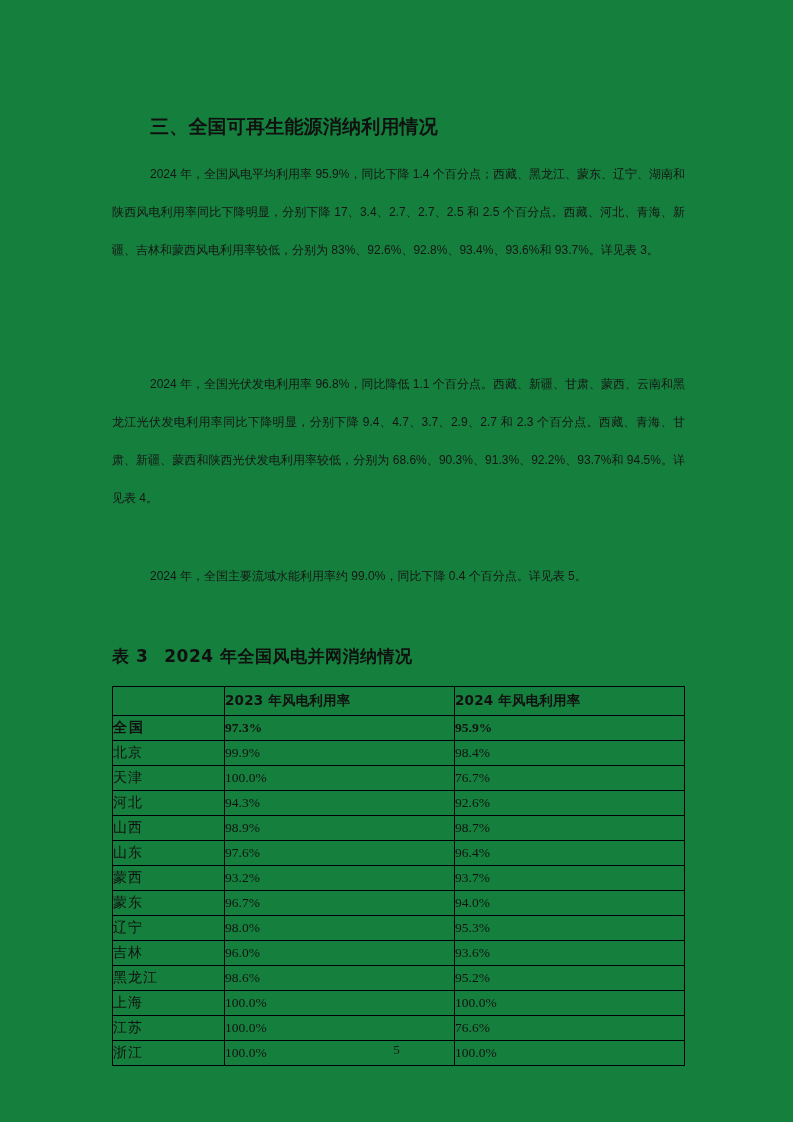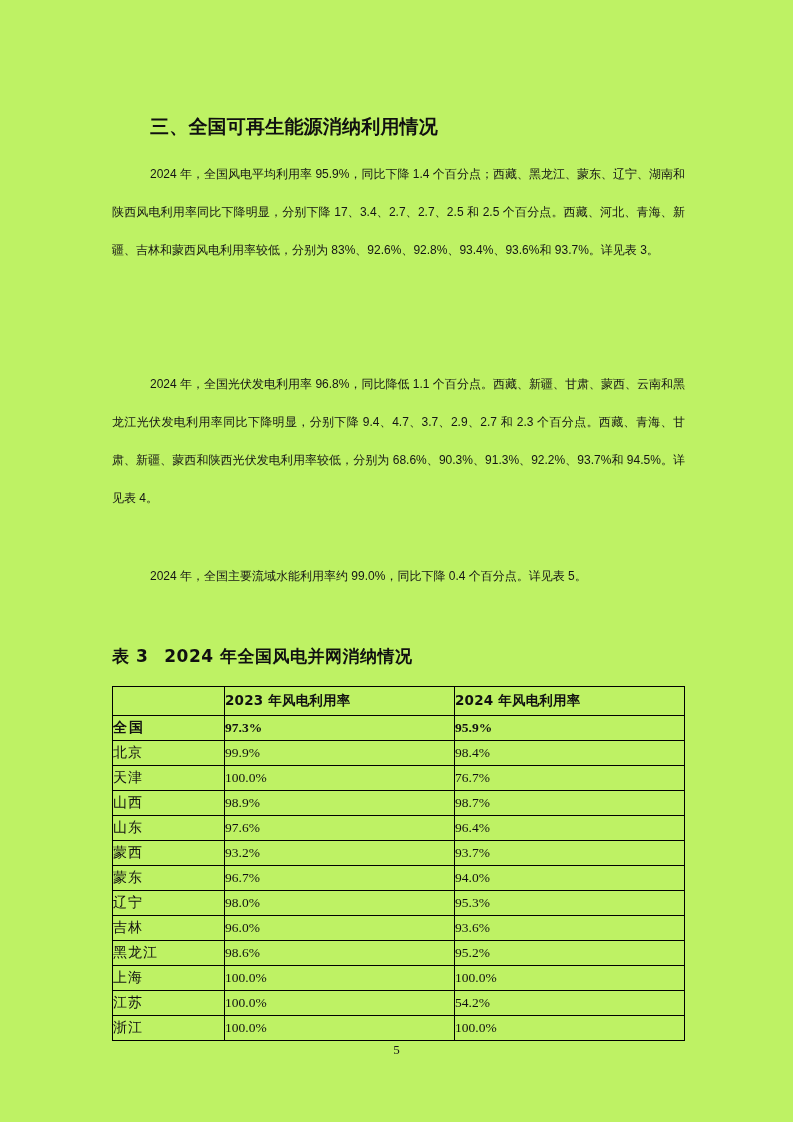--- a/index.html
+++ b/index.html
@@ -4,21 +4,21 @@
 <style>
   html, body {
     margin: 0;
     padding: 0;
     background: #ffffff;
   }
   .page {
     position: relative;
     width: 793px;
     height: 1122px;
-    background: #bef264;
+    background: #15803d;
     font-family: "Liberation Serif", "DejaVu Serif", serif;
     color: #1a1a1a;
     overflow: hidden;
   }
 
   
   .section-heading {
     position: absolute;
     left: 112px;
     top: 112px;
@@ -174,20 +174,25 @@
         <td class="region">北京</td>
         <td>99.9%</td>
         <td>98.4%</td>
       </tr>
       <tr>
         <td class="region">天津</td>
         <td>100.0%</td>
         <td>76.7%</td>
       </tr>
       <tr>
+        <td class="region">河北</td>
+        <td>94.3%</td>
+        <td>92.6%</td>
+      </tr>
+      <tr>
         <td class="region">山西</td>
         <td>98.9%</td>
         <td>98.7%</td>
       </tr>
       <tr>
         <td class="region">山东</td>
         <td>97.6%</td>
         <td>96.4%</td>
       </tr>
       <tr>
@@ -216,21 +221,21 @@
         <td>95.2%</td>
       </tr>
       <tr>
         <td class="region">上海</td>
         <td>100.0%</td>
         <td>100.0%</td>
       </tr>
       <tr>
         <td class="region">江苏</td>
         <td>100.0%</td>
-        <td>54.2%</td>
+        <td>76.6%</td>
       </tr>
       <tr>
         <td class="region">浙江</td>
         <td>100.0%</td>
         <td>100.0%</td>
       </tr>
     </tbody>
   </table>
 
   <div class="page-number">5</div>

